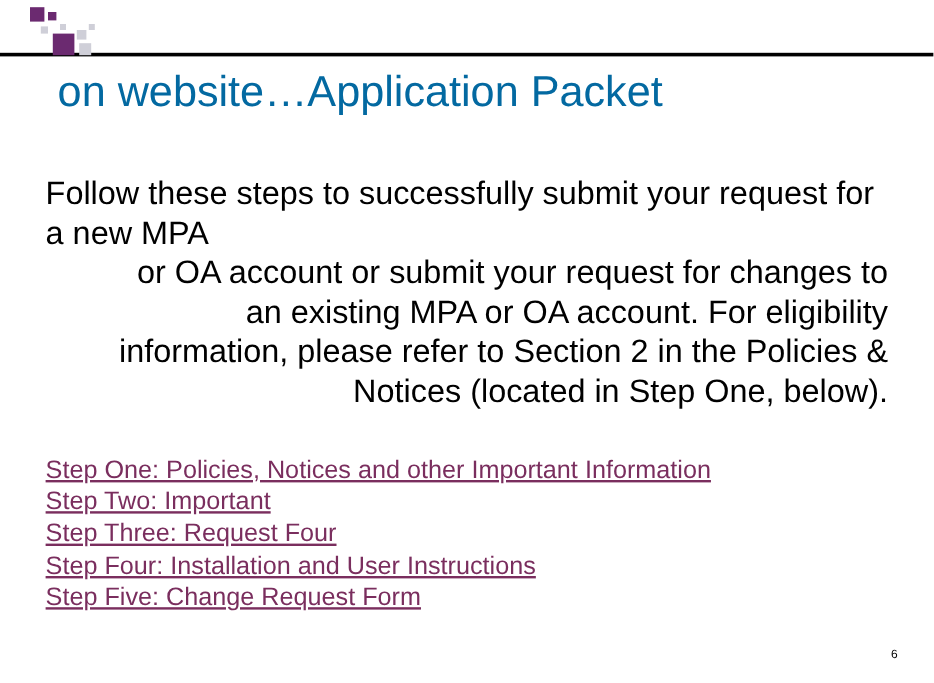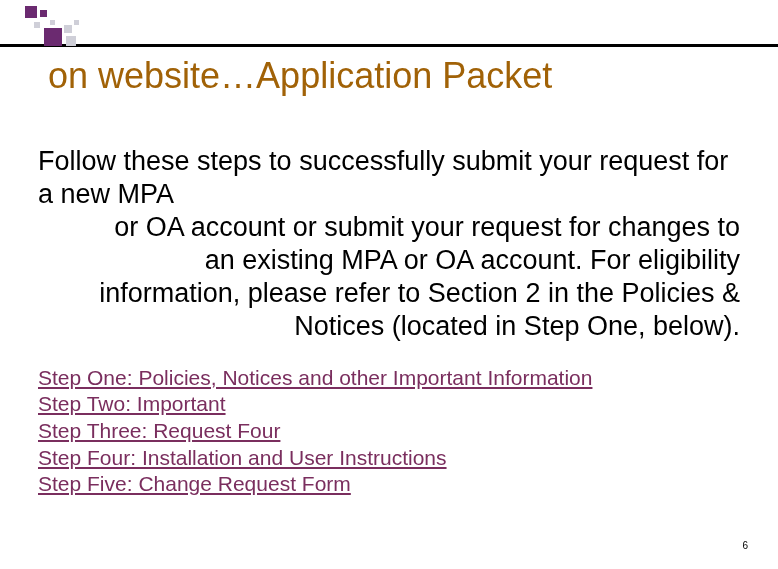--- a/index.html
+++ b/index.html
@@ -1,23 +1,23 @@
 <!DOCTYPE html>
 <html><head>
 <meta charset="utf-8">
 <style>
   * { margin: 0; padding: 0; box-sizing: border-box; }
   html, body { width: 778px; height: 569px; background: #fff; font-family: Arial, Helvetica, sans-serif; position: relative; overflow: hidden; }
   .decoration { position: absolute; top: 0; left: 0; width: 778px; height: 50px; }
   .decoration svg { display: block; }
   .content { position: absolute; top: 55px; left: 38px; width: 702px; }
-  .title { font-size: 36px; font-weight: 400; color: #a16207; letter-spacing: 0px; margin-left: 10px; }
+  .title { font-size: 36px; font-weight: 400; color: #0369a1; letter-spacing: 0px; margin-left: 10px; }
   .desc { font-size: 27px; color: #000; line-height: 1.22; margin-top: 48px; padding-left: 0; }
   .desc-indent { display: block; padding-left: 40px; text-align: right; }
-  .steps { margin-top: 22px; font-size: 21px; line-height: 1.27; }
+  .steps { margin-top: 36px; font-size: 21px; line-height: 1.27; }
   .step-link { color: #7a2e5e; text-decoration: underline; cursor: pointer; display: inline; }
   .page-num { position: absolute; bottom: 18px; right: 30px; font-size: 10px; color: #000; }
 </style>
 </head>
 <body>
 
 <div class="decoration">
 <svg width="778" height="50" viewBox="0 0 778 50">
   <rect x="0" y="44" width="778" height="3" fill="#000"></rect>
   <rect x="25" y="6" width="12" height="12" fill="#6b2a70"></rect>

